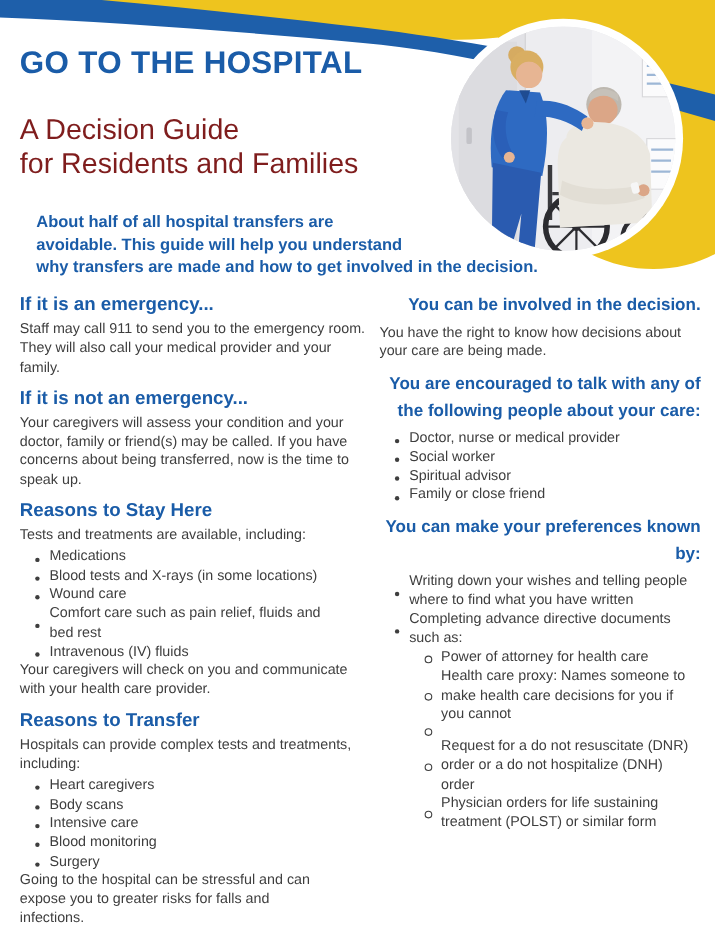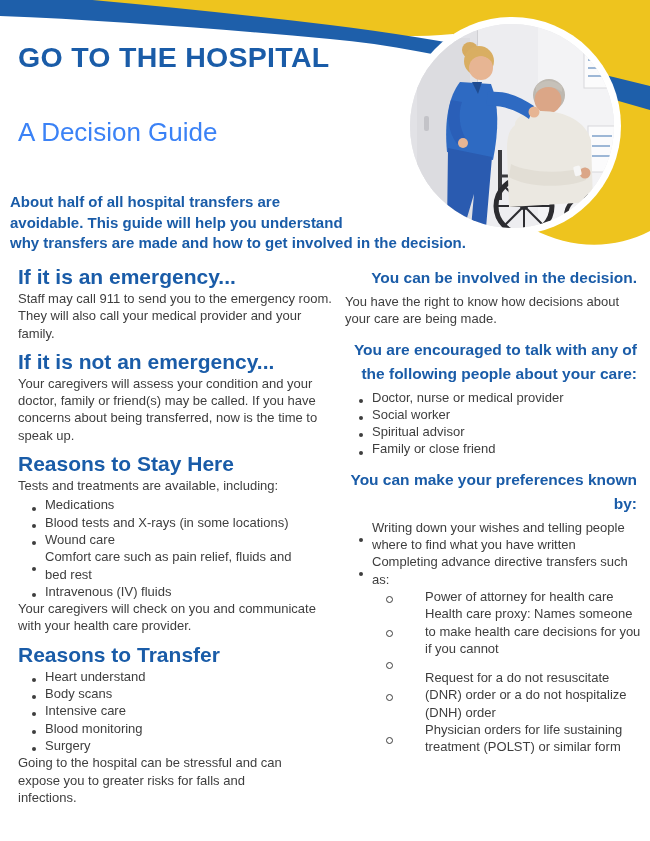--- a/index.html
+++ b/index.html
@@ -13,40 +13,40 @@
     position:relative;width:650px;height:841px;background:#ffffff;
     font-family:"Liberation Sans",sans-serif;overflow:hidden;
   }
   .hdr-svg{position:absolute;top:0;left:0;display:block;}
   .title{
     position:absolute;left:18px;top:40px;z-index:2;
     font-size:28.5px;font-weight:bold;color:var(--blue);
     line-height:34px;letter-spacing:0.3px;
   }
   .subtitle{
-    position:absolute;left:18px;top:117px;z-index:2;
-    font-size:26px;font-weight:normal;color:#3b82f6;line-height:31px;
+    position:absolute;left:18px;top:102px;z-index:2;
+    font-size:26px;font-weight:normal;color:#7f1d1d;line-height:31px;
   }
   .intro{
-    position:absolute;left:10px;top:192px;z-index:2;width:580px;
+    position:absolute;left:33px;top:192px;z-index:2;width:580px;
     font-size:15px;font-weight:bold;color:var(--blue);line-height:20.5px;
   }
   .col{position:absolute;top:266px;z-index:2;font-size:13px;color:var(--body);line-height:17.3px;}
   .col-left{left:18px;width:316px;}
   .col-right{left:345px;width:298px;}
   .h2{
-    font-size:21px;font-weight:bold;color:var(--blue);
+    font-size:17px;font-weight:bold;color:var(--blue);
     line-height:21px;margin:9px 0 3px 0;
   }
   .col-right .h2{font-size:15.5px;line-height:24px;max-width:292px;margin:10px 0 3px 0;text-align:right;}
   .h2.first{margin-top:0;}
   .para{margin:0 0 2px 0;}
   .li{display:flex;align-items:center;}
   .dot{width:4px;height:4px;border-radius:50%;background:var(--body);margin:7px 9px 0 14px;flex:none;}
-  .li.sub{margin-left:27px;gap:24px;}
+  .li.sub{margin-left:27px;}
   .ring{width:5px;height:5px;border-radius:50%;border:1.3px solid var(--body);background:transparent;margin:5px 8px 0 14px;flex:none;}
   .narrow{max-width:282px;}
   b{font-weight:normal;}
 </style>
 </head>
 <body>
 
 <div class="page">
 
   <svg class="hdr-svg" width="650" height="282" viewBox="0 0 650 282">
@@ -111,20 +111,21 @@
       </g>
     </g>
   </svg>
 
   <div class="title">
     <div>GO TO THE HOSPITAL</div>
   </div>
 
   <div class="subtitle">
     <div>A Decision Guide</div>
+    <div>for Residents and Families</div>
   </div>
 
   <div class="intro">
     <div>About half of all hospital transfers are</div>
     <div>avoidable. This guide will help you understand</div>
     <div>why transfers are made and how to get involved in the decision.</div>
   </div>
 
   <div class="col col-left">
 
@@ -152,23 +153,24 @@
         <span class="dot"></span>
         <span style="max-width:258px">Comfort care such as pain relief, fluids and bed rest</span>
       </div>
     <div class="li">
         <span class="dot"></span>
         <span>Intravenous (IV) fluids</span>
       </div>
     <p class="para">Your caregivers will check on you and communicate with your health care provider.</p>
 
     <div class="h2">Reasons to Transfer</div>
-    <div class="li">
-        <span class="dot"></span>
-        <span>Heart understand</span>
+    <p class="para">Hospitals can provide complex tests and treatments, including:</p>
+    <div class="li">
+        <span class="dot"></span>
+        <span>Heart caregivers</span>
       </div>
     <div class="li">
         <span class="dot"></span>
         <span>Body scans</span>
       </div>
     <div class="li">
         <span class="dot"></span>
         <span>Intensive care</span>
       </div>
     <div class="li">
@@ -205,21 +207,21 @@
         <span>Family or close friend</span>
       </div>
 
     <div class="h2">You can make your preferences known by:</div>
     <div class="li">
         <span class="dot"></span>
         <span style="max-width:262px">Writing down your wishes and telling people where to find what you have written</span>
       </div>
     <div class="li">
         <span class="dot"></span>
-        <span style="max-width:262px">Completing advance directive transfers such as:</span>
+        <span style="max-width:262px">Completing advance directive documents such as:</span>
       </div>
     <div class="li sub">
         <span class="ring"></span>
         <span>Power of attorney for health care</span>
       </div>
     <div class="li sub">
         <span class="ring"></span>
         <span style="max-width:230px">Health care proxy: Names someone to make health care decisions for you if you cannot</span>
       </div>
     <div class="li sub">

